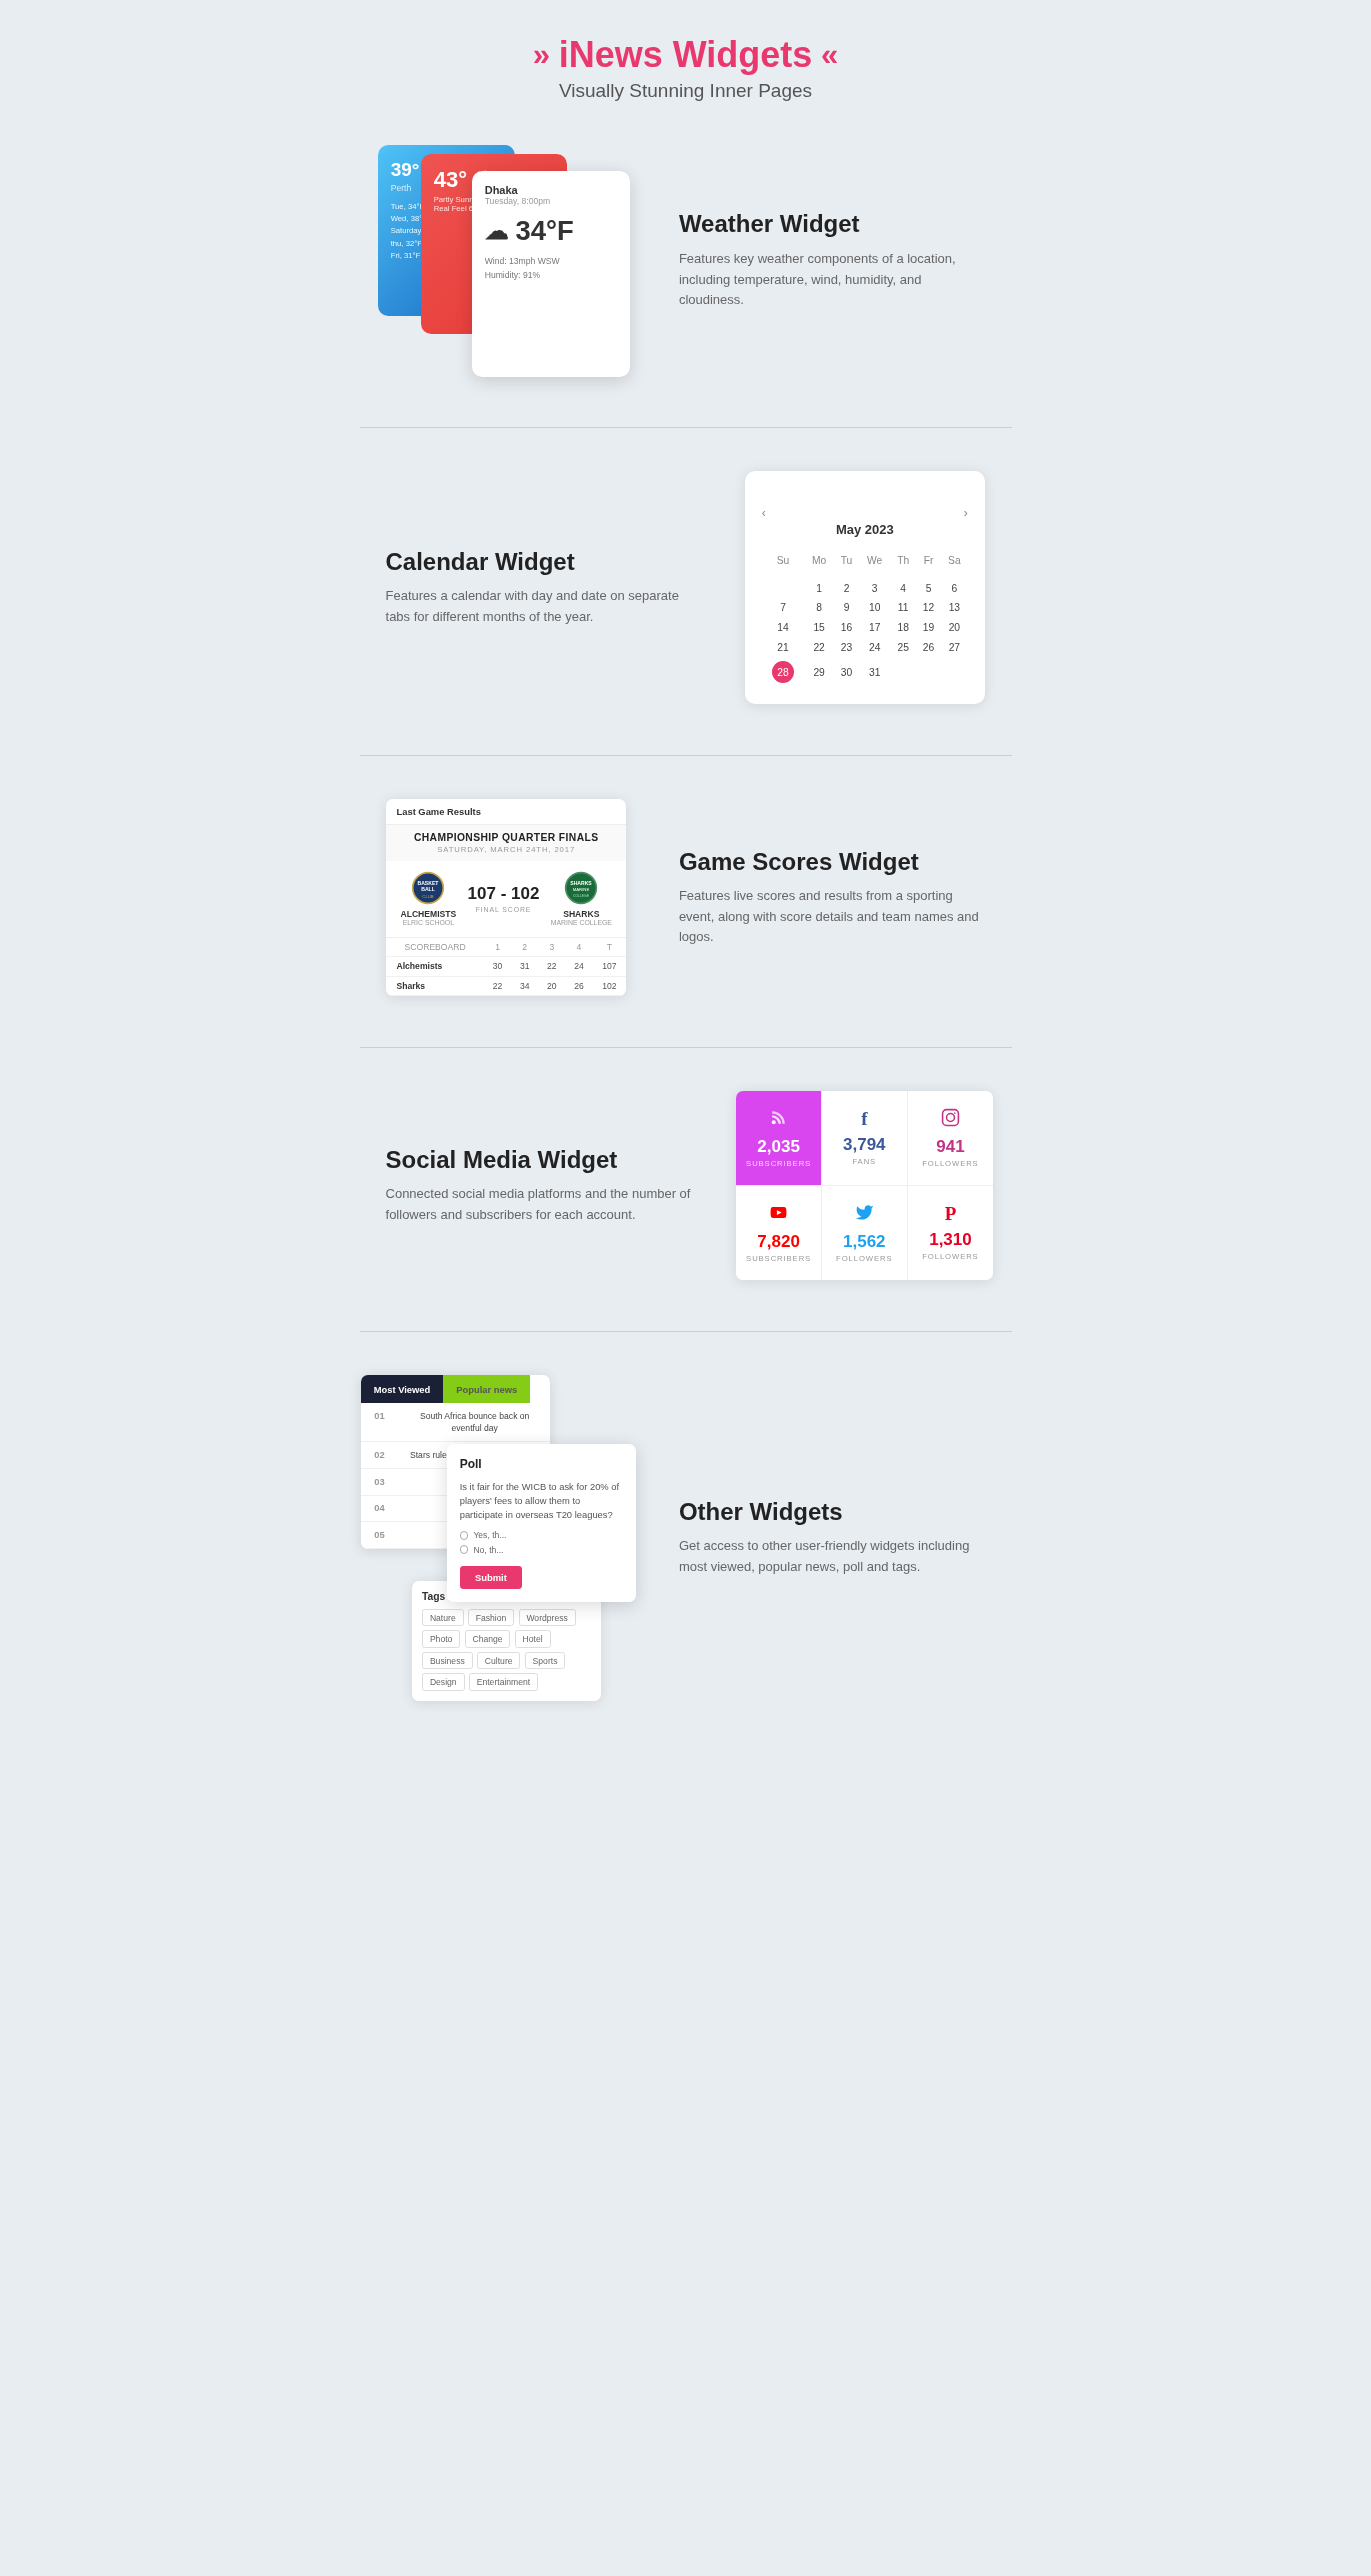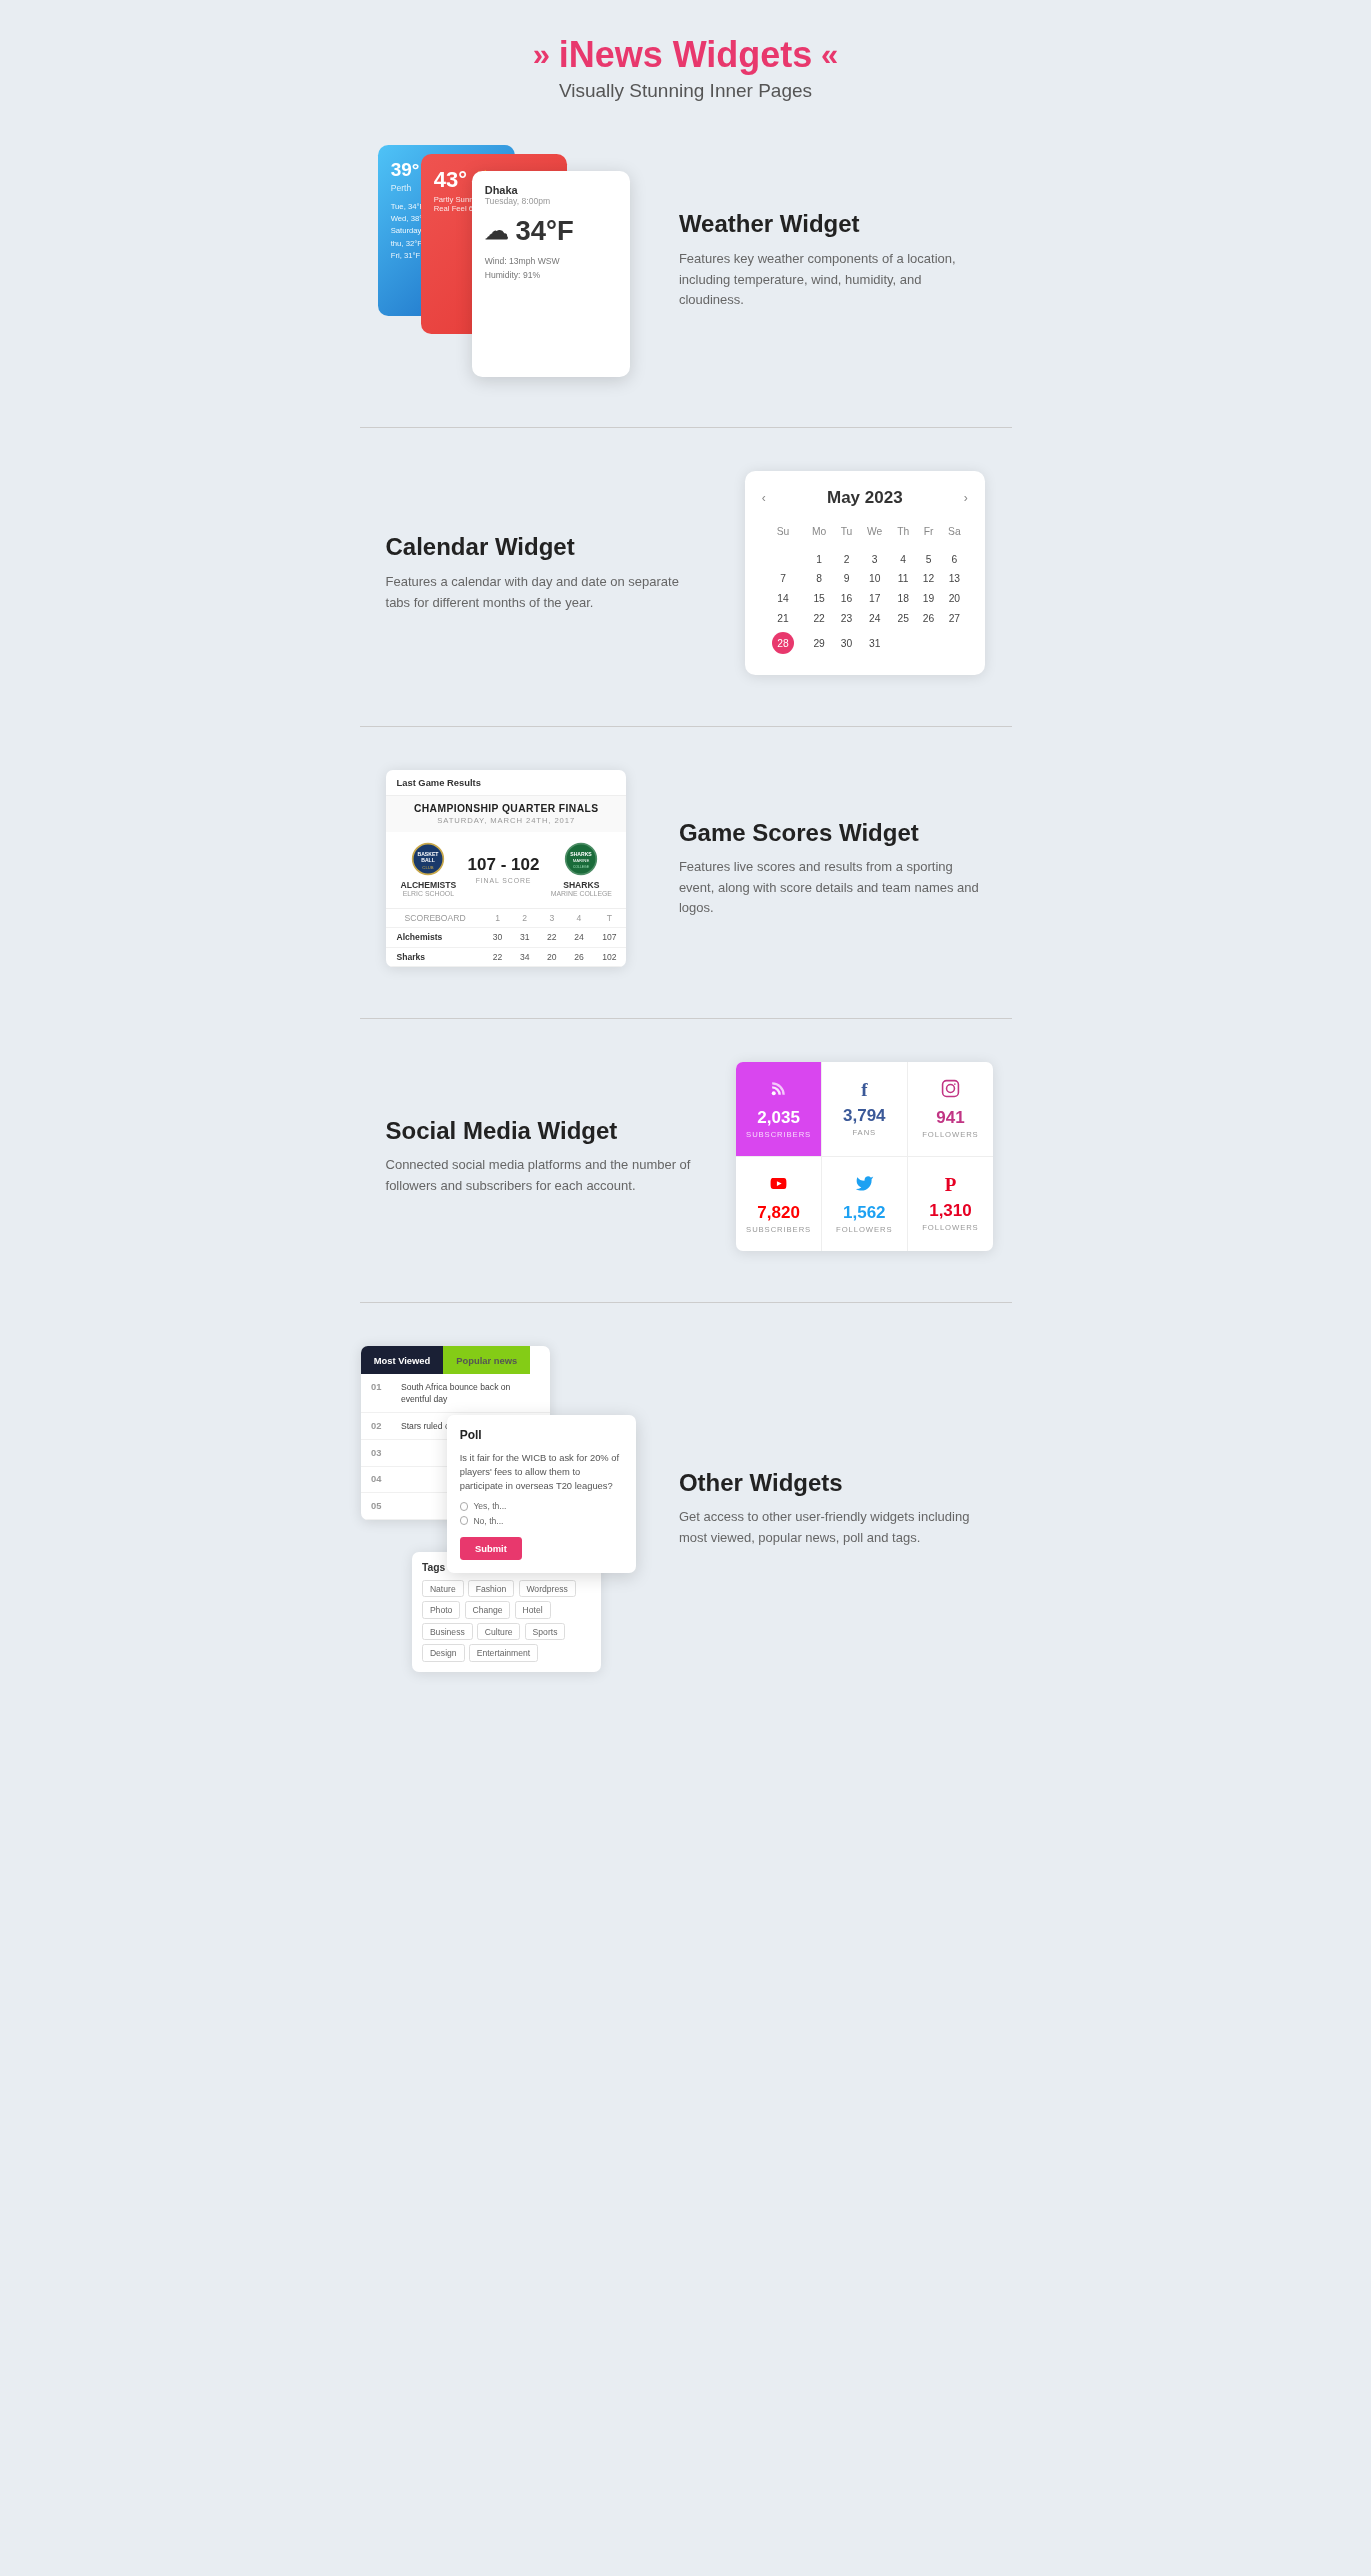--- a/index.html
+++ b/index.html
@@ -200,21 +200,22 @@
       font-size: 12px;
       color: #333;
     }
     .cal-nav {
       cursor: pointer;
       color: #888;
       font-size: 12px;
     }
     .cal-title {
       font-weight: bold;
-      font-size: 17px;
+      font-size: 13px;
+      margin-top: 34px;
     }
     .cal-grid {
       width: 100%;
       border-collapse: collapse;
       font-size: 10.3px;
     }
     .cal-grid th {
       text-align: center;
       color: #888;
       padding: 4.3px 1.7px;
@@ -424,21 +425,22 @@
     }
     .mv-tab.inactive {
       background: #84cc16;
       color: #555;
     }
     .mv-item {
       display: flex;
       align-items: flex-start;
       padding: 6.9px 10.3px;
       border-bottom: 0.9px solid #f0f0f0;
-      gap: 13px;
+      gap: 22px;
+      text-align: center;
     }
     .mv-num {
       font-size: 9.4px;
       color: #999;
       font-weight: 600;
       min-width: 17px;
     }
     .mv-text {
       font-size: 8.6px;
       color: #444;

